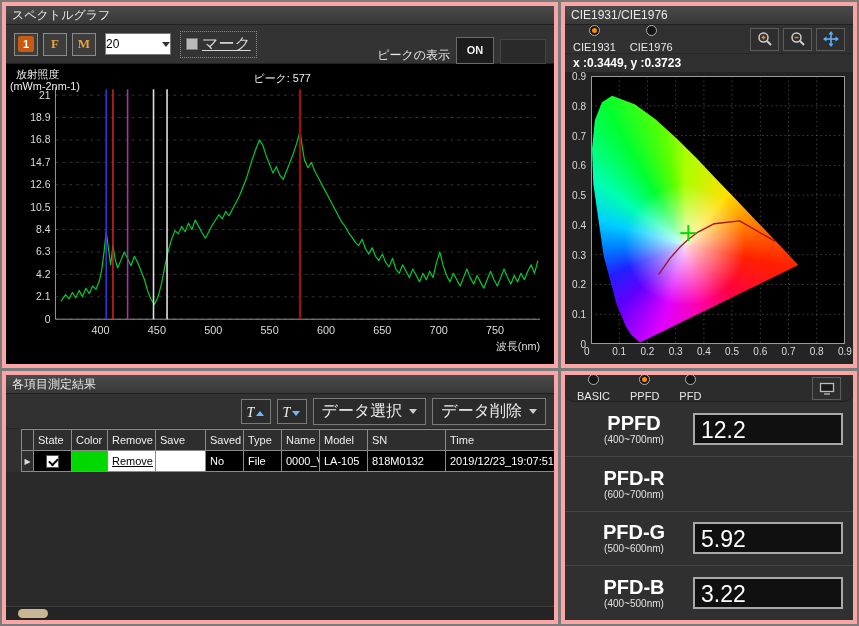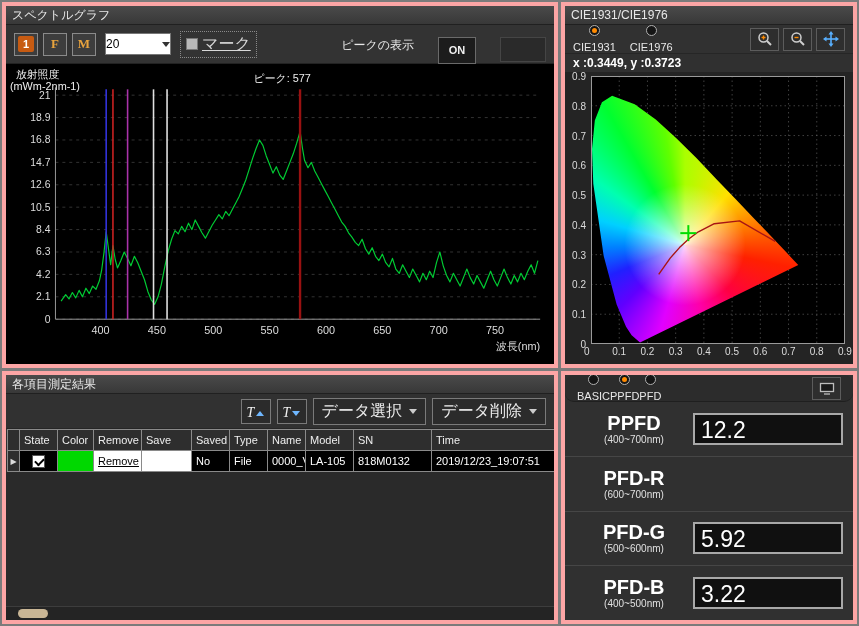--- a/index.html
+++ b/index.html
@@ -13,21 +13,21 @@
   .spec-toolbar{flex:none;height:38px;display:flex;align-items:center;gap:5px;padding:0 8px;background:#333;border-bottom:1px solid #222;}
   .sq-btn{width:24px;height:23px;background:#3d3d3d;border:1px solid #8a8a8a;display:flex;align-items:center;justify-content:center;box-sizing:border-box;cursor:pointer;}
   .sq-btn .chip{width:16px;height:16px;background:#c75b12;color:#fff;font-size:11px;font-weight:bold;display:flex;align-items:center;justify-content:center;border-radius:2px;}
   .sq-btn .letter{color:#e8a33d;font-weight:bold;font-size:13px;font-family:"Liberation Serif","DejaVu Serif",serif;}
   .dd{width:66px;height:22px;background:#fff;border:1px solid #777;display:flex;align-items:center;justify-content:space-between;
       padding:0 0;box-sizing:border-box;font-size:12px;color:#000;cursor:pointer;margin-left:4px;}
   .tri-dn{width:0;height:0;border-left:4px solid transparent;border-right:4px solid transparent;border-top:5px solid #333;}
   .mark-wrap{display:flex;align-items:center;gap:4px;border:1px dotted #8a8a8a;padding:2px 5px;margin-left:4px;}
   .cb-dis{width:12px;height:12px;background:#b9b9b9;border:1px solid #777;box-sizing:border-box;}
   .mark-label{font-size:16px;color:#d8d8d8;text-decoration:underline;}
-  .spec-right{margin-left:auto;display:flex;align-items:flex-start;gap:24px;margin-top:12px;}
+  .spec-right{margin-left:auto;display:flex;align-items:flex-end;gap:6px;margin-top:12px;}
   .peak-label{font-size:12px;color:#e8e8e8;}
   .on-btn{width:36px;height:25px;background:#1c1c1c;border:1px solid #6a6a6a;color:#f0f0f0;font-size:11px;font-weight:bold;
       display:flex;align-items:center;justify-content:center;cursor:pointer;}
   .off-seg{width:46px;height:25px;background:#2a2a2a;border:1px solid #454545;box-sizing:border-box;cursor:pointer;}
 
   .spec-chart{flex:1;position:relative;background:#000;}
   .spec-chart svg{position:absolute;inset:0;width:100%;height:100%;}
 
   
   .cie-toolbar{flex:none;height:28px;display:flex;align-items:center;gap:14px;padding:0 8px;background:#313131;border-bottom:1px solid #262626;}
@@ -60,35 +60,35 @@
   .res-toolbar{flex:none;height:34px;display:flex;align-items:center;justify-content:flex-end;gap:6px;padding:0 8px;background:#313131;border-bottom:1px solid #262626;}
   .t-btn{width:30px;height:25px;background:#2b2b2b;border:1px solid #7a7a7a;display:flex;align-items:flex-end;justify-content:center;gap:2px;
       padding-bottom:3px;box-sizing:border-box;cursor:pointer;}
   .t-btn .tbig{color:#f0f0f0;font-size:14px;line-height:14px;font-style:italic;font-family:"Liberation Serif","DejaVu Serif",serif;}
   .arr-up{width:0;height:0;border-left:4px solid transparent;border-right:4px solid transparent;border-bottom:5px solid #6fb7ff;margin-bottom:4px;}
   .arr-dn{width:0;height:0;border-left:4px solid transparent;border-right:4px solid transparent;border-top:5px solid #6fb7ff;margin-bottom:4px;}
   .dd-btn{height:25px;background:#2b2b2b;border:1px solid #7a7a7a;display:flex;align-items:center;gap:7px;padding:0 8px;cursor:pointer;}
   .dd-btn .lbl{font-size:16px;color:#ececec;}
   .dd-btn .tri{width:0;height:0;border-left:4px solid transparent;border-right:4px solid transparent;border-top:5px solid #ccc;}
   .tbl-wrap{flex:none;}
-  table.tbl{border-collapse:collapse;table-layout:fixed;width:652px;margin:0 1px;font-size:11px;}
+  table.tbl{border-collapse:collapse;table-layout:fixed;width:652px;margin:0 15px;font-size:11px;}
   .tbl th{background:#2e2e2e;border:1px solid #8a8a8a;color:#eee;font-weight:normal;text-align:left;padding:1px 4px;height:18px;overflow:hidden;white-space:nowrap;}
   .tbl td{background:#000;border:1px solid #8a8a8a;color:#fff;padding:1px 4px;height:18px;overflow:hidden;white-space:nowrap;}
   .tbl td.sel-col{background:#2e2e2e;color:#dcdcdc;font-size:8px;text-align:center;padding:0;}
   .tbl td.color-cell{background:#00d800;}
   .tbl td.remove-cell{background:#fff;color:#000;text-decoration:underline;cursor:pointer;text-align:center;}
   .tbl td.save-cell{background:#fff;}
   .cb{width:13px;height:13px;background:#fff;border:1px solid #555;box-sizing:border-box;position:relative;display:inline-block;vertical-align:middle;}
   .cb.checked::after{content:"";position:absolute;left:2px;top:2px;width:7px;height:4px;border-left:2px solid #000;border-bottom:2px solid #000;transform:rotate(-45deg);}
   .res-fill{flex:1;background:#2a2a2a;}
   .hscroll{flex:none;height:13px;background:#242424;border-top:1px solid #3d3d3d;position:relative;cursor:pointer;}
   .hscroll .thumb{position:absolute;left:12px;top:2px;width:30px;height:9px;background:#c9b695;border-radius:5px;cursor:grab;}
 
   
-  .pfd-toolbar{flex:none;height:26px;display:flex;align-items:center;padding:0 12px;background:#2c2c2c;border-bottom:1px solid #1f1f1f;border-radius:9px;}
+  .pfd-toolbar{flex:none;height:26px;display:flex;align-items:center;gap:20px;padding:0 12px;background:#2c2c2c;border-bottom:1px solid #1f1f1f;border-radius:9px;}
   .pfd-rows{flex:1;display:flex;flex-direction:column;}
   .pfd-row{flex:1;display:flex;align-items:center;padding:0 10px;border-bottom:1px solid #464646;}
   .pfd-row:last-child{border-bottom:none;}
   .pfd-lbl{width:118px;display:flex;flex-direction:column;align-items:center;flex:none;}
   .pfd-name{font-size:20px;font-weight:bold;color:#fff;line-height:21px;}
   .pfd-range{font-size:10px;color:#e0e0e0;line-height:11px;}
   .pfd-valbox{flex:1;height:32px;line-height:30px;background:#101010;border:2px solid #a8a8a8;color:#fff;
       font-size:23px;padding:0 6px;box-sizing:border-box;overflow:hidden;}
 </style>
 </head>

